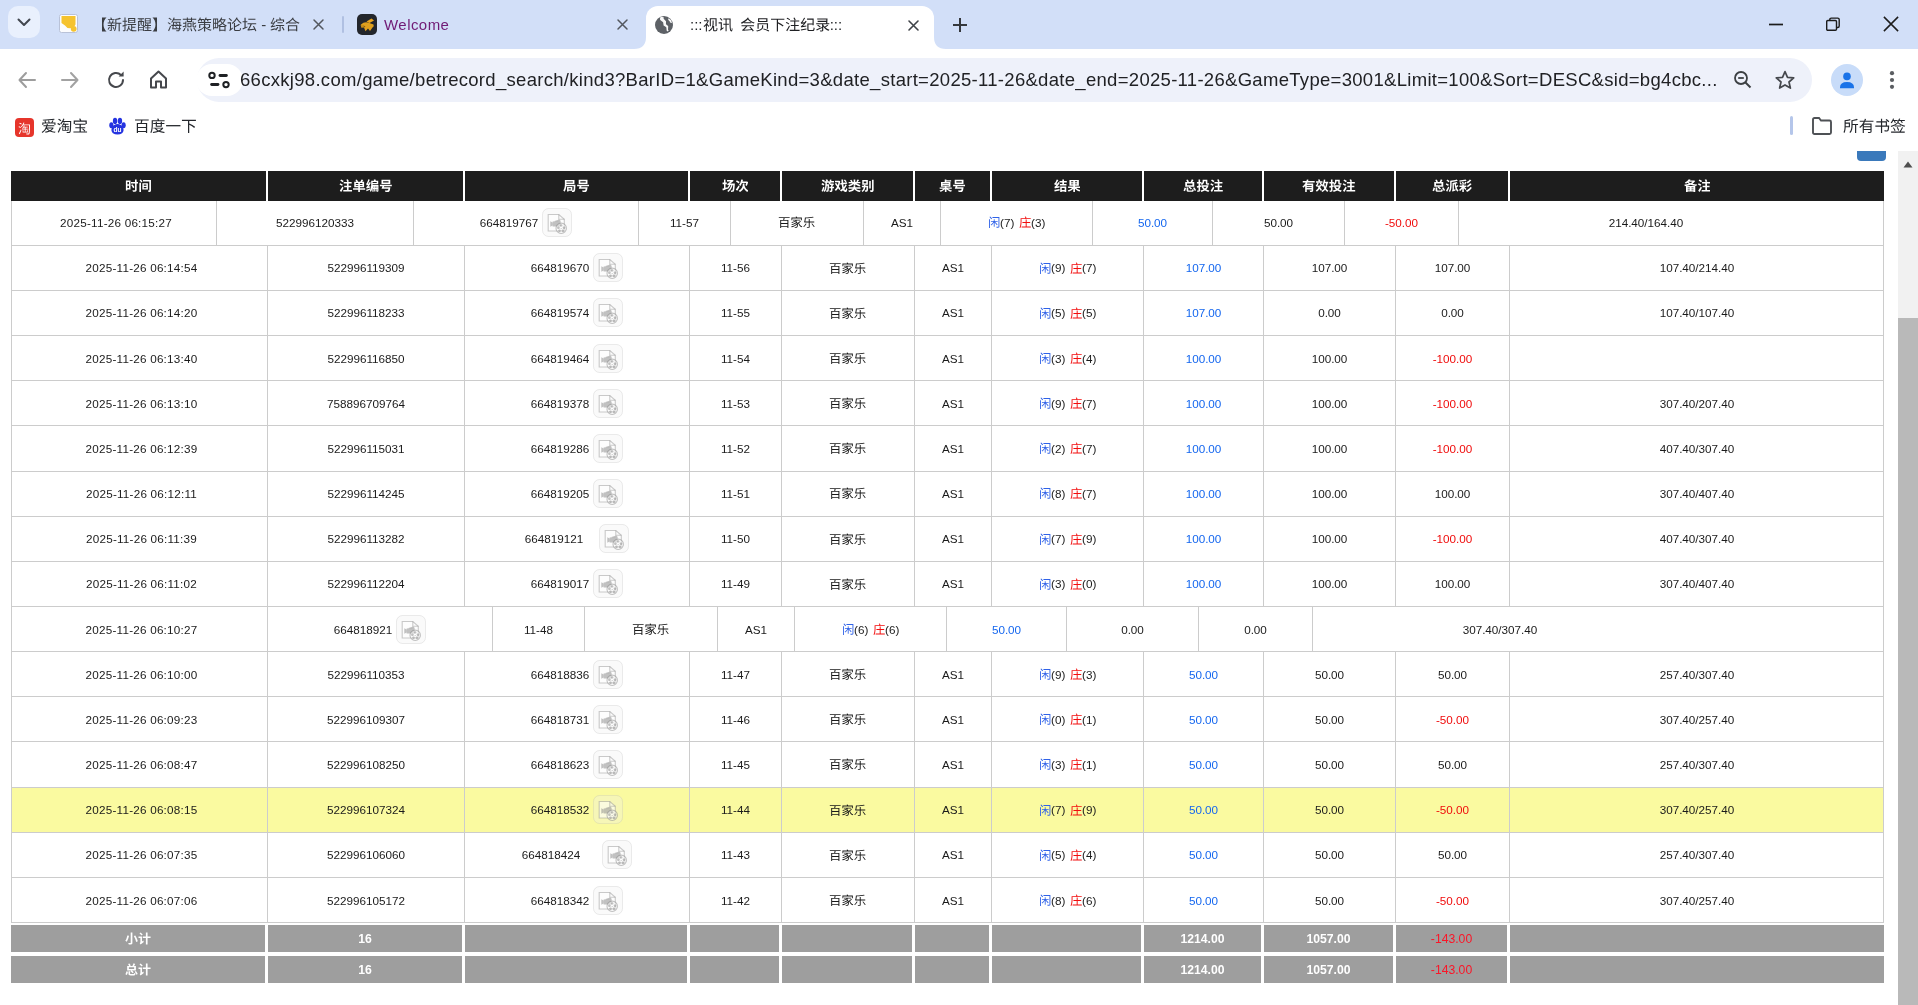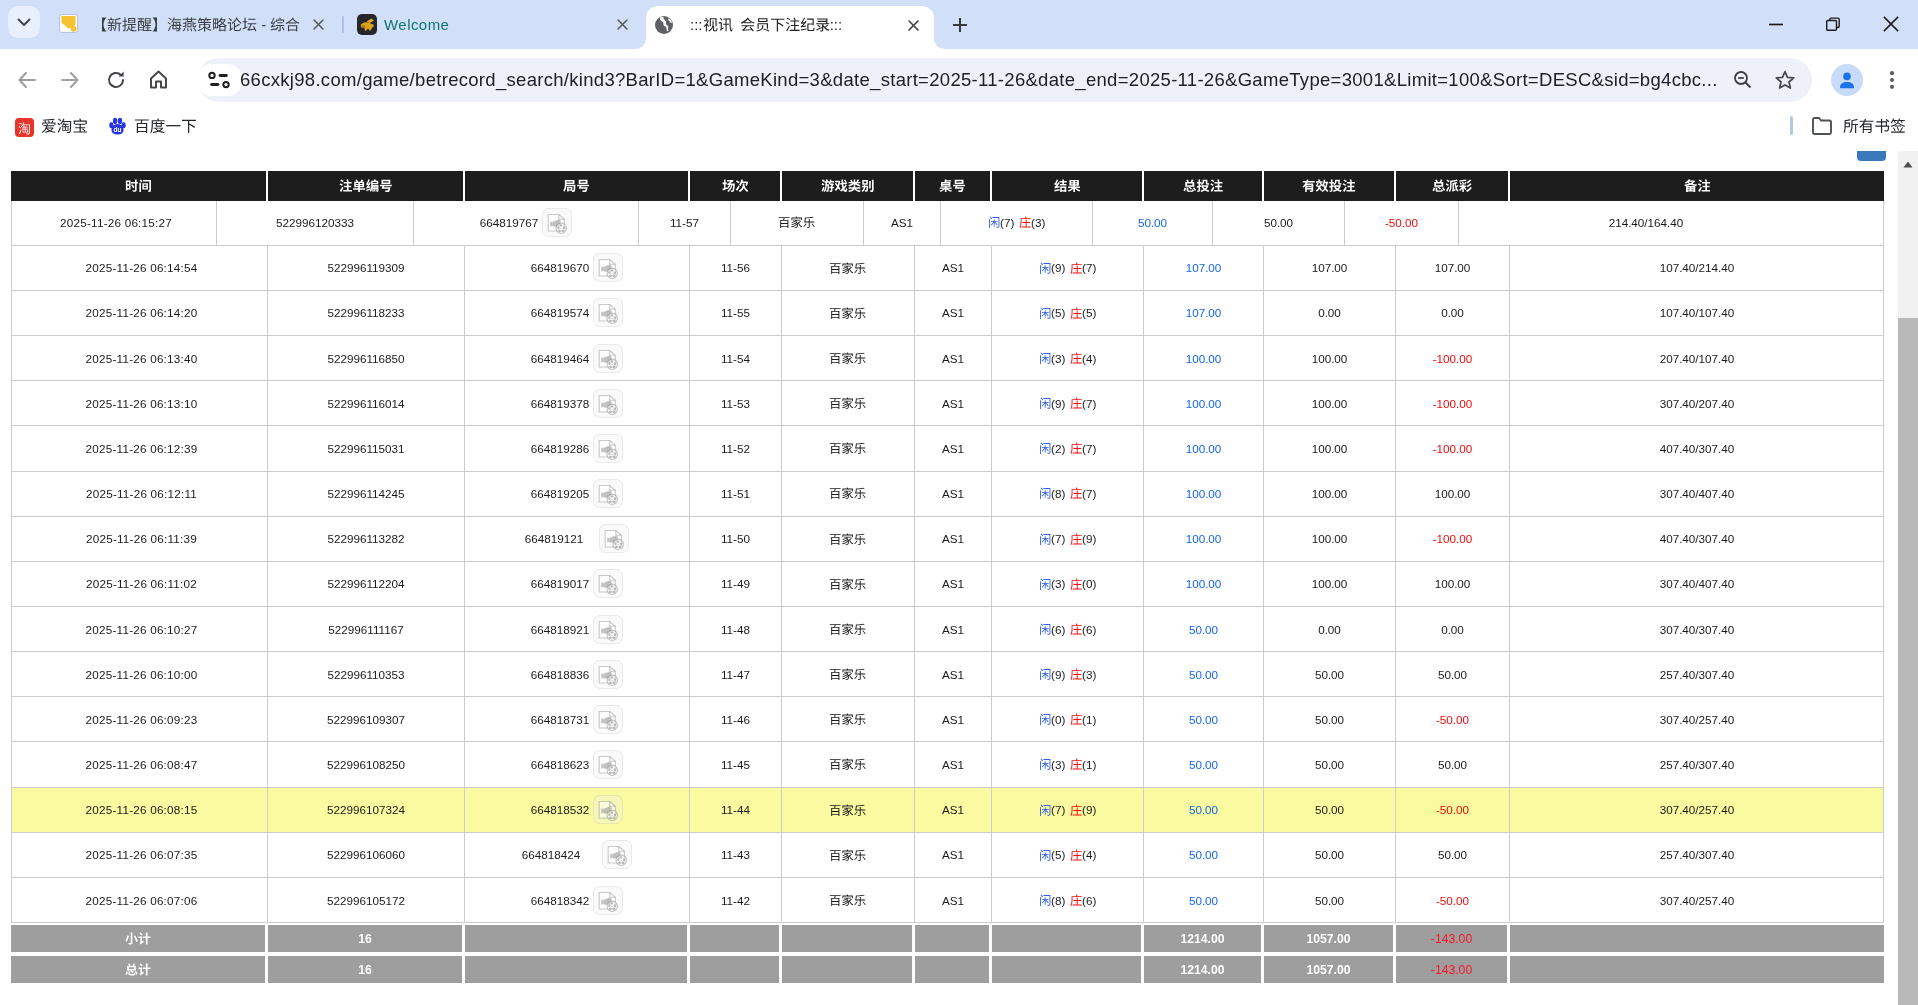--- a/index.html
+++ b/index.html
@@ -108,21 +108,21 @@
 
   <div class="abs" style="left:342px;top:16px;width:2px;height:17px;background:#b0c0e2;border-radius:1px"></div>
 
   <svg class="abs" style="left:357px;top:14px" width="20" height="21" viewBox="0 0 20 21">
     <rect x="0" y="0" width="20" height="21" rx="5" fill="#23262c"></rect>
     <path d="M9.5 7.5 L14.5 4.5 L17 6.5 L12.5 9 Z" fill="#eaa51f"></path>
     <path d="M4 10.5 q3 -3 7 -2 l5.5 2 q1 2 -1 3 l-2.5 3.5 l-2 -2.5 l-2.5 2.7 l-1.5 -3.6 q-3.5 0.2 -3 -3.1 Z" fill="#dfa01e"></path>
     <path d="M3.5 10.8 l3.4 0.8 l-2.2 2.6 Z" fill="#c58d1a"></path>
     <path d="M6.3 11.5 l2.2 0.7 l-1.6 1.6 Z" fill="#8a5e10"></path>
   </svg>
-  <div class="abs" style="left:384px;top:14px;width:200px;height:22px;font-size:15px;line-height:22px;letter-spacing:0.45px;color:#0f766e">Welcome</div>
+  <div class="abs" style="left:384px;top:14px;width:200px;height:22px;font-size:15px;line-height:22px;letter-spacing:0.45px;color:#701a75">Welcome</div>
   <svg class="abs" style="left:615.5px;top:17.5px" width="13" height="13" viewBox="0 0 13 13">
       <path d="M2 2 L11 11 M11 2 L2 11" stroke="#53575e" stroke-width="1.5" stroke-linecap="round"></path>
     </svg>
 
   <div class="abs" style="left:646px;top:6px;width:288px;height:43px;background:#fff;border-radius:12px 12px 0 0"></div>
   <svg class="abs" style="left:634px;top:37px" width="12" height="12" viewBox="0 0 12 12">
       <path d="M12 0 v12 h-12 q12 0 12 -12 Z" fill="#fff"></path>
     </svg>
   <svg class="abs" style="left:934px;top:37px" width="12" height="12" viewBox="0 0 12 12">
       <path d="M0 0 v12 h12 q-12 0 -12 -12 Z" fill="#fff"></path>
@@ -495,25 +495,24 @@
       </div>
       <div class="c" style="width:77px">AS1</div>
       <div class="c" style="width:152px"><svg style="vertical-align:-0.12em;" width="12.4" height="12.4" viewBox="0 -880 1000 1000" fill="#2f62e8">
           <use href="#r34" x="0"></use>
         </svg>(3)&nbsp; <svg style="vertical-align:-0.12em;" width="12.4" height="12.4" viewBox="0 -880 1000 1000" fill="#f20d0d">
           <use href="#r12" x="0"></use>
         </svg>(4)</div>
       <div class="c" style="width:120px;color:#1567ef">100.00</div>
       <div class="c" style="width:132px">100.00</div>
       <div class="c" style="width:114px;color:#f00c0c">-100.00</div>
-      <div class="c" style="width:374px;border-right:none">207.40/107.40</div>
     </div>
     <div class="row" style="">
       <div class="c" style="width:257px;letter-spacing:0.22px;padding-left:5px">2025-11-26 06:13:10</div>
-      <div class="c" style="width:197px">522996116014</div>
+      <div class="c" style="width:197px">758896709764</div>
       <div class="c" style="width:225px">
         <span style="margin-right:4px">664819378</span>
         <svg width="30" height="29" viewBox="0 0 30 29" style="display:block">
 <rect x="0.5" y="0.5" width="29" height="28" rx="6" fill="rgba(240,240,240,0.3)" stroke="rgba(180,180,180,0.25)"></rect>
 <g stroke="rgba(140,140,140,0.45)" fill="rgba(255,255,255,0.55)" stroke-width="1.1">
 <path d="M6.2 6.5 H16.8 L22.3 11.3 V23 H6.2 Z"></path>
 <path d="M16.8 6.5 V11.3 H22.3" fill="none"></path>
 </g>
 <g fill="rgba(125,125,125,0.47)">
 <path d="M8.3 13.2 L10.6 14.4 V17.6 L8.3 18.8 Z"></path>
@@ -729,21 +728,20 @@
         </svg>(3)&nbsp; <svg style="vertical-align:-0.12em;" width="12.4" height="12.4" viewBox="0 -880 1000 1000" fill="#f20d0d">
           <use href="#r12" x="0"></use>
         </svg>(0)</div>
       <div class="c" style="width:120px;color:#1567ef">100.00</div>
       <div class="c" style="width:132px">100.00</div>
       <div class="c" style="width:114px;color:#1a1a1a">100.00</div>
       <div class="c" style="width:374px;border-right:none">307.40/407.40</div>
     </div>
     <div class="row" style="">
       <div class="c" style="width:257px;letter-spacing:0.22px;padding-left:5px">2025-11-26 06:10:27</div>
-      <div class="c" style="width:197px">522996111167</div>
       <div class="c" style="width:225px">
         <span style="margin-right:4px">664818921</span>
         <svg width="30" height="29" viewBox="0 0 30 29" style="display:block">
 <rect x="0.5" y="0.5" width="29" height="28" rx="6" fill="rgba(240,240,240,0.3)" stroke="rgba(180,180,180,0.25)"></rect>
 <g stroke="rgba(140,140,140,0.45)" fill="rgba(255,255,255,0.55)" stroke-width="1.1">
 <path d="M6.2 6.5 H16.8 L22.3 11.3 V23 H6.2 Z"></path>
 <path d="M16.8 6.5 V11.3 H22.3" fill="none"></path>
 </g>
 <g fill="rgba(125,125,125,0.47)">
 <path d="M8.3 13.2 L10.6 14.4 V17.6 L8.3 18.8 Z"></path>

